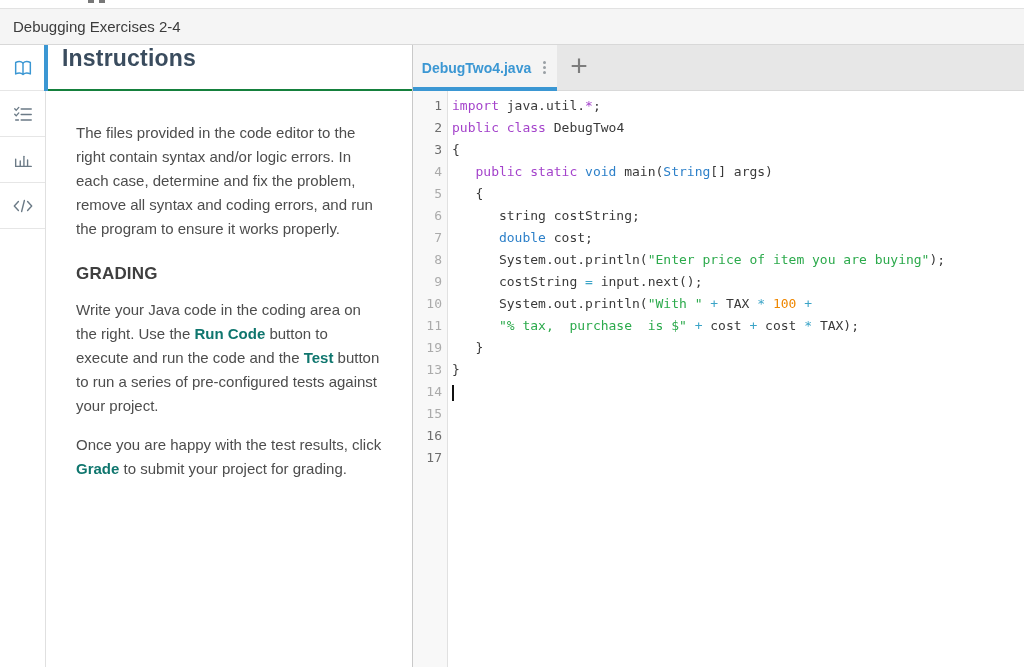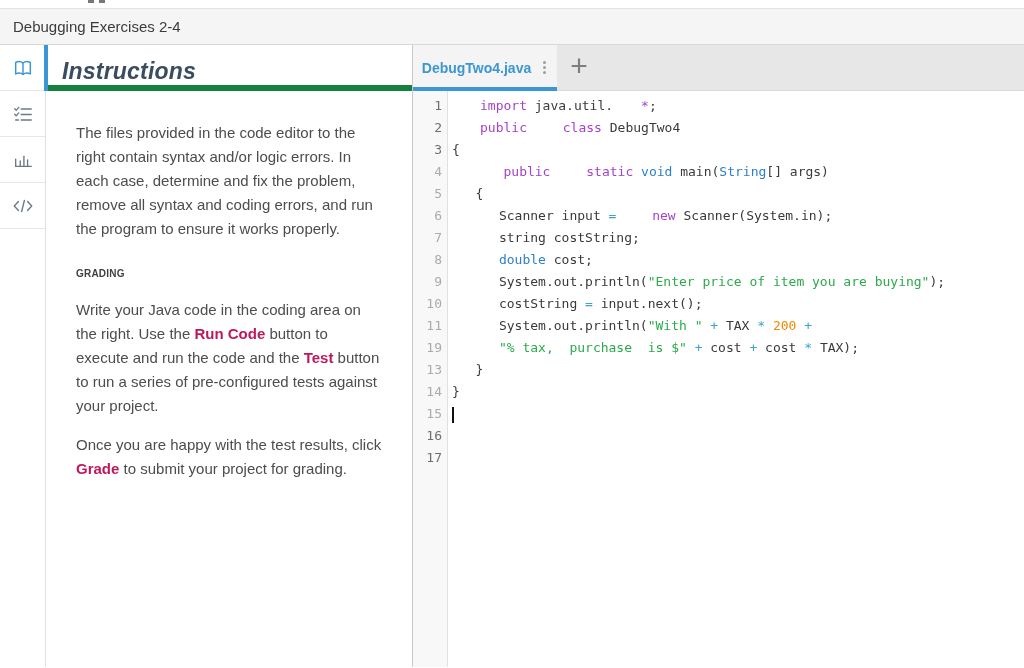--- a/index.html
+++ b/index.html
@@ -27,29 +27,29 @@
   
   .sidebar{width:46px;flex:0 0 46px;background:#fff;border-right:1px solid #e0e0e0;position:relative;z-index:3;}
   .side-cell{height:46px;border-bottom:1px solid #e6e6e6;display:flex;align-items:center;
     justify-content:center;position:relative;cursor:pointer;}
   .side-cell.active::after{content:"";position:absolute;right:-3px;top:0;width:4px;height:46px;
     background:var(--accent);}
   .side-cell svg{display:block;}
   
   .panel{width:367px;flex:0 0 367px;background:#fff;border-right:1px solid #c9c9c9;
     display:flex;flex-direction:column;}
-  .panel-header{height:46px;flex:0 0 46px;border-bottom:6px solid #15803d;
-    display:flex;align-items:flex-end;padding-left:16px;font-style:italic;}
+  .panel-header{height:46px;flex:0 0 46px;border-bottom:2px solid #15803d;
+    display:flex;align-items:flex-start;padding-left:16px;}
   .panel-title{font-size:23px;font-weight:bold;color:#3a4c5e;letter-spacing:.2px;}
   .panel-body{padding:30px 30px 0 30px;font-size:15px;line-height:24px;color:#4d4d4d;width:100%;}
   .panel-body p{margin:0 0 21px 0;max-width:307px;}
   .panel-body p.p2{margin-bottom:15px;}
   .panel-body p.p3{margin-bottom:12px;}
-  .panel-body b{color:#be185d;text-align:right;}
-  .grading-h{font-size:10px;font-weight:bold;color:#3f3f3f;margin:0 0 12px 0;letter-spacing:.2px;}
+  .panel-body b{color:#0f766e;text-align:right;}
+  .grading-h{font-size:17px;font-weight:bold;color:#3f3f3f;margin:0 0 12px 0;letter-spacing:.2px;}
   
   .editor{flex:1;display:flex;flex-direction:column;background:#0c4a6e;min-width:0;}
   .tab-bar{height:46px;flex:0 0 46px;background:#e7e7e7;border-bottom:1px solid #d9d9d9;
     display:flex;align-items:stretch;}
   .tab{width:144px;background:#f4f4f4;position:relative;display:flex;align-items:center;
     justify-content:center;cursor:pointer;}
   .tab::after{content:"";position:absolute;left:0;bottom:-1px;width:100%;height:4px;background:var(--accent);}
   .tab-label{color:var(--accent);font-size:14px;font-weight:bold;margin-right:10px;}
   .tab-dots{display:flex;flex-direction:column;gap:2px;cursor:pointer;padding:2px;}
   .tab-dots i{width:3px;height:3px;border-radius:50%;background:#9aa0a5;display:block;}
@@ -58,21 +58,21 @@
   
   .code-area{flex:1;display:flex;background:#fff;overflow:hidden;}
   .gutter{width:35px;flex:0 0 35px;background:#f8f8f8;border-right:1px solid #e1e1e1;
     padding-top:4px;text-align:right;}
   .gutter .ln{height:22px;line-height:22px;padding-right:5px;
     font-family:"DejaVu Sans Mono",monospace;font-size:13px;color:#ababab;}
   .gutter .ln.dark{color:#6e6e6e;}
   .code{flex:1;padding:4px 0 0 4px;font-family:"DejaVu Sans Mono",monospace;
     font-size:13px;line-height:22px;color:var(--plain);cursor:text;}
   .cl{height:22px;white-space:pre;}
-  .tk-kw{color:var(--kw);margin-left:28px;} .tk-ty{color:var(--ty);} .tk-op{color:var(--op);}
+  .tk-kw{color:var(--kw);} .tk-ty{color:var(--ty);} .tk-op{color:var(--op);}
   .tk-num{color:var(--num);} .tk-str{color:var(--str);} .tk-pl{color:var(--plain);}
   .caret{display:inline-block;width:0;height:16px;border-left:2px solid #111;
     vertical-align:text-bottom;transform:translateY(2px);}
 </style>
 </head>
 <body>
 
 <div class="top-strip">
   <span class="clip-mark m1"></span>
   <span class="clip-mark m2"></span>
@@ -170,26 +170,25 @@
           <div class="ln">15</div>
           <div class="ln dark">16</div>
           <div class="ln dark">17</div>
         </div>
       <div class="code" id="code">
           <div class="cl"><span class="tk-kw">import</span><span class="tk-pl"> java.util.</span><span class="tk-kw">*</span><span class="tk-pl">;</span></div>
           <div class="cl"><span class="tk-kw">public</span><span class="tk-pl"> </span><span class="tk-kw">class</span><span class="tk-pl"> DebugTwo4</span></div>
           <div class="cl"><span class="tk-pl">{</span></div>
           <div class="cl"><span class="tk-pl">   </span><span class="tk-kw">public</span><span class="tk-pl"> </span><span class="tk-kw">static</span><span class="tk-pl"> </span><span class="tk-ty">void</span><span class="tk-pl"> main(</span><span class="tk-ty">String</span><span class="tk-pl">[] args)</span></div>
           <div class="cl"><span class="tk-pl">   {</span></div>
-          <div class="cl"><span class="tk-pl">      Scanner input </span><span class="tk-op">=</span><span class="tk-pl"> </span><span class="tk-kw">new</span><span class="tk-pl"> Scanner(System.in);</span></div>
           <div class="cl"><span class="tk-pl">      string costString;</span></div>
           <div class="cl"><span class="tk-pl">      </span><span class="tk-ty">double</span><span class="tk-pl"> cost;</span></div>
           <div class="cl"><span class="tk-pl">      System.out.println(</span><span class="tk-str">"Enter price of item you are buying"</span><span class="tk-pl">);</span></div>
           <div class="cl"><span class="tk-pl">      costString </span><span class="tk-op">=</span><span class="tk-pl"> input.next();</span></div>
-          <div class="cl"><span class="tk-pl">      System.out.println(</span><span class="tk-str">"With "</span><span class="tk-pl"> </span><span class="tk-op">+</span><span class="tk-pl"> TAX </span><span class="tk-op">*</span><span class="tk-pl"> </span><span class="tk-num">200</span><span class="tk-pl"> </span><span class="tk-op">+</span></div>
+          <div class="cl"><span class="tk-pl">      System.out.println(</span><span class="tk-str">"With "</span><span class="tk-pl"> </span><span class="tk-op">+</span><span class="tk-pl"> TAX </span><span class="tk-op">*</span><span class="tk-pl"> </span><span class="tk-num">100</span><span class="tk-pl"> </span><span class="tk-op">+</span></div>
           <div class="cl"><span class="tk-pl">      </span><span class="tk-str">"% tax,  purchase  is $"</span><span class="tk-pl"> </span><span class="tk-op">+</span><span class="tk-pl"> cost </span><span class="tk-op">+</span><span class="tk-pl"> cost </span><span class="tk-op">*</span><span class="tk-pl"> TAX);</span></div>
           <div class="cl"><span class="tk-pl">   }</span></div>
           <div class="cl"><span class="tk-pl">}</span></div>
           <div class="cl"><span class="caret"></span></div>
         </div>
     </div>
   </div>
 
 </div>
 

